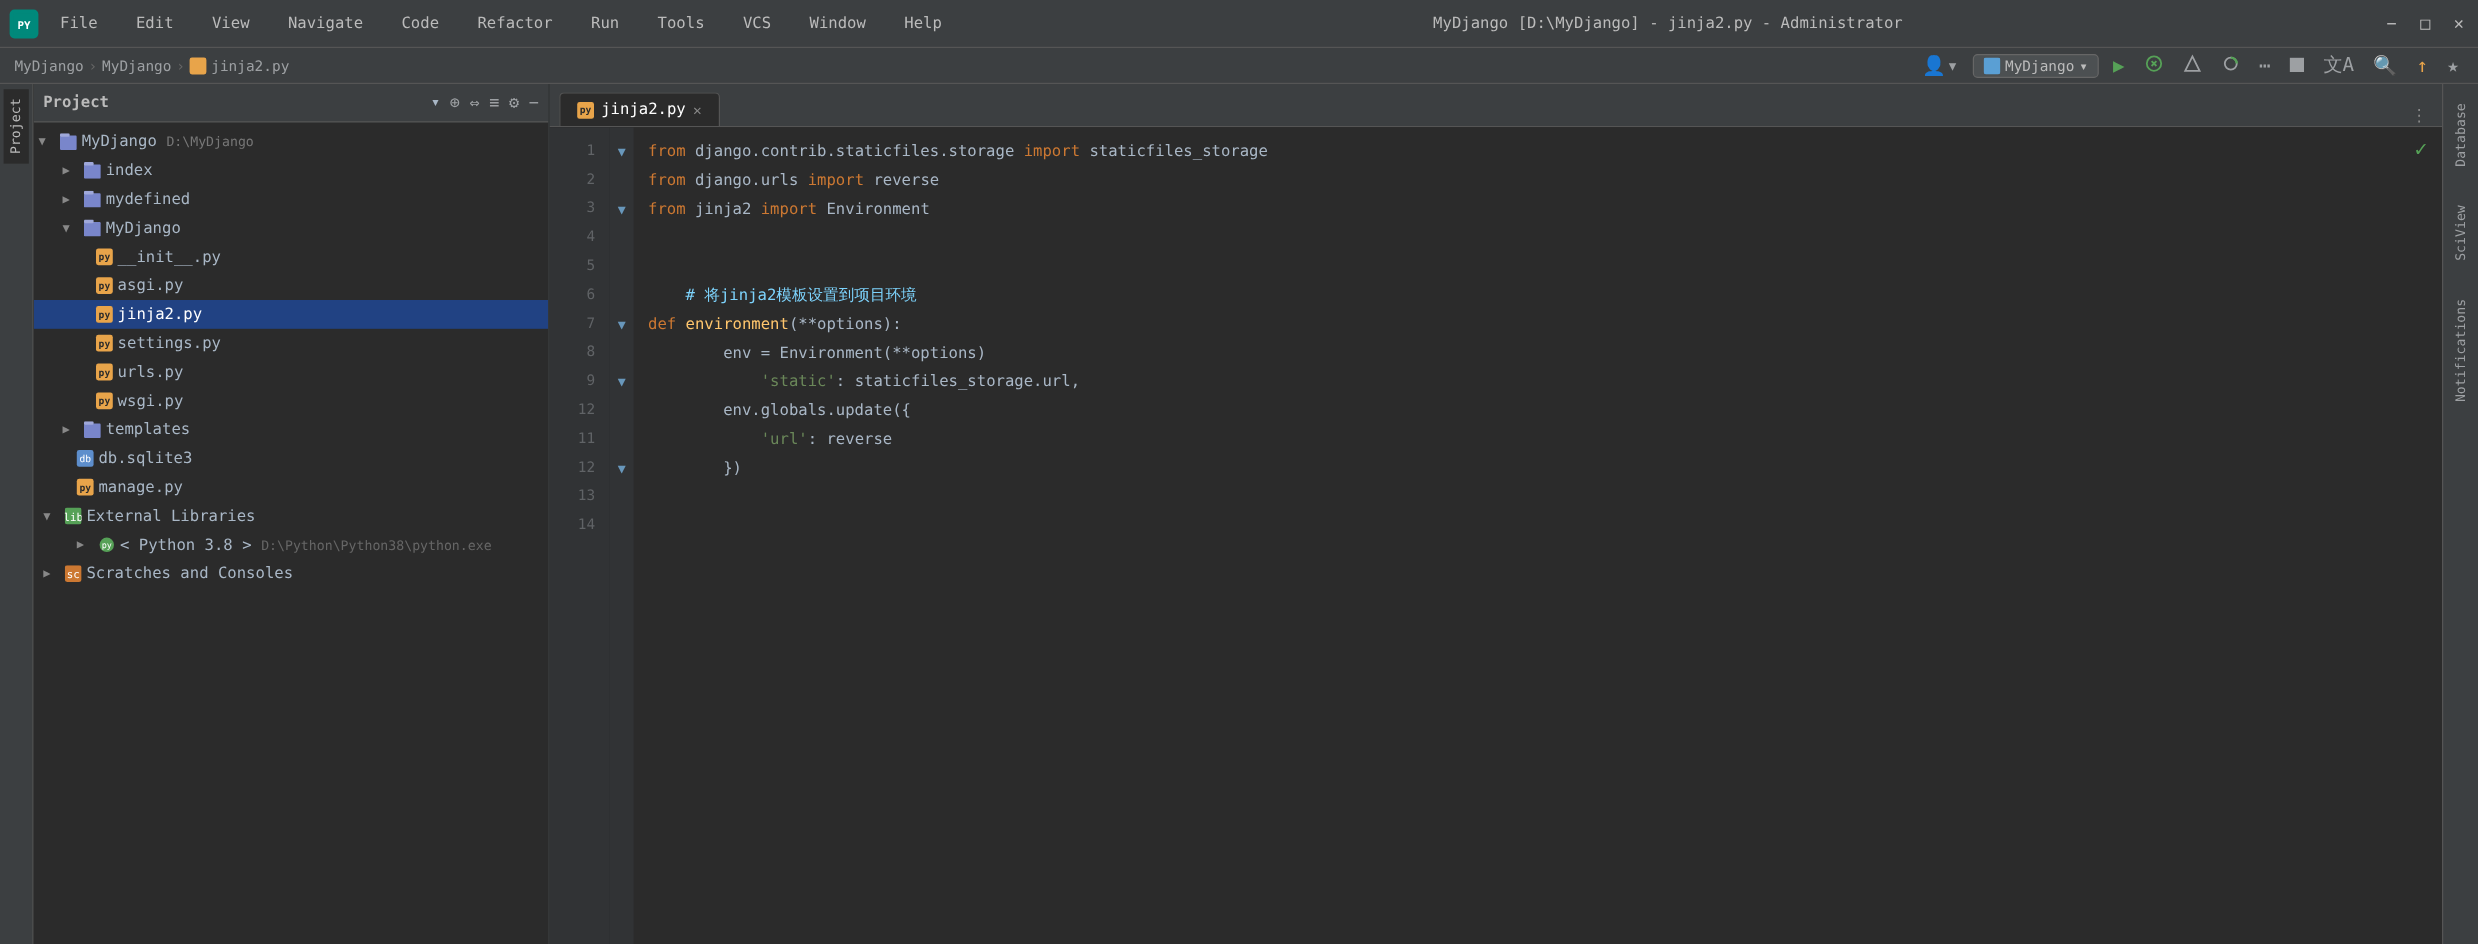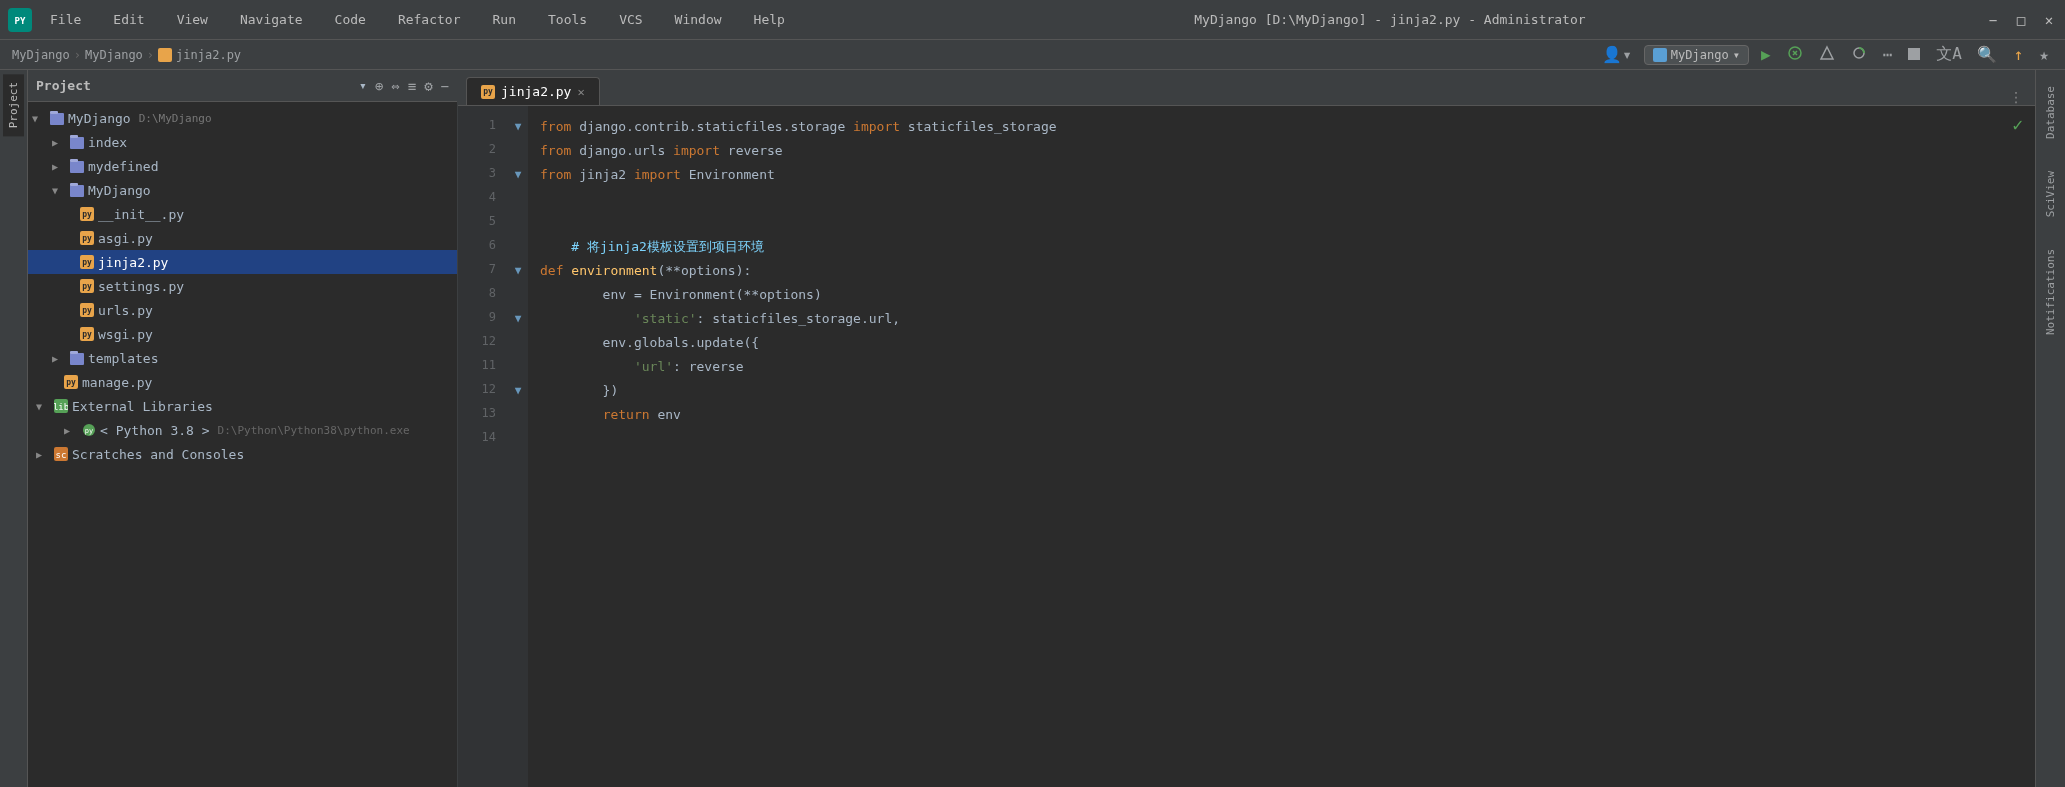--- a/index.html
+++ b/index.html
@@ -524,20 +524,24 @@
       <div class="tree-item" style="padding-left:24px;">
         <span class="arrow">▶</span>
         <span style="width:4px;"></span>
         <svg width="14" height="14" viewBox="0 0 14 14">
             <rect width="14" height="12" y="2" rx="1" fill="#7986cb"></rect>
             <rect width="8" height="3" rx="1" fill="#9fa8da"></rect>
           </svg>
         <span>templates</span>
       </div>
 
+      <div class="tree-item" style="padding-left:36px;">
+        <span class="db-icon">db</span>
+        <span>db.sqlite3</span>
+      </div>
 
       <div class="tree-item" style="padding-left:36px;">
         <span class="py-icon">py</span>
         <span>manage.py</span>
       </div>
 
       <div class="tree-item" style="padding-left:8px;">
         <span class="arrow">▼</span>
         <span style="width:4px;"></span>
         <svg width="14" height="14" viewBox="0 0 14 14">
@@ -682,25 +686,20 @@
         <div class="code-line">
           <span class="text-default">            </span>
           <span class="string">'url'</span>
           <span class="text-default">: reverse</span>
         </div>
 
         <div class="code-line">
           <span class="text-default">        })</span>
         </div>
 
-        <div class="code-line">
-          <span class="text-default">        </span>
-          <span class="kw">return</span>
-          <span class="text-default"> env</span>
-        </div>
 
         <div class="code-line"></div>
       </div>
 
       <div style="position:absolute;right:12px;top:8px;color:#56a157;font-size:18px;font-weight:bold;">✓</div>
     </div>
   </div>
 
   <div class="side-panel-right">
     <div class="side-tab" style="font-size:11px;color:#9da0a3;writing-mode:vertical-rl;transform:rotate(180deg);padding:12px 4px;">

